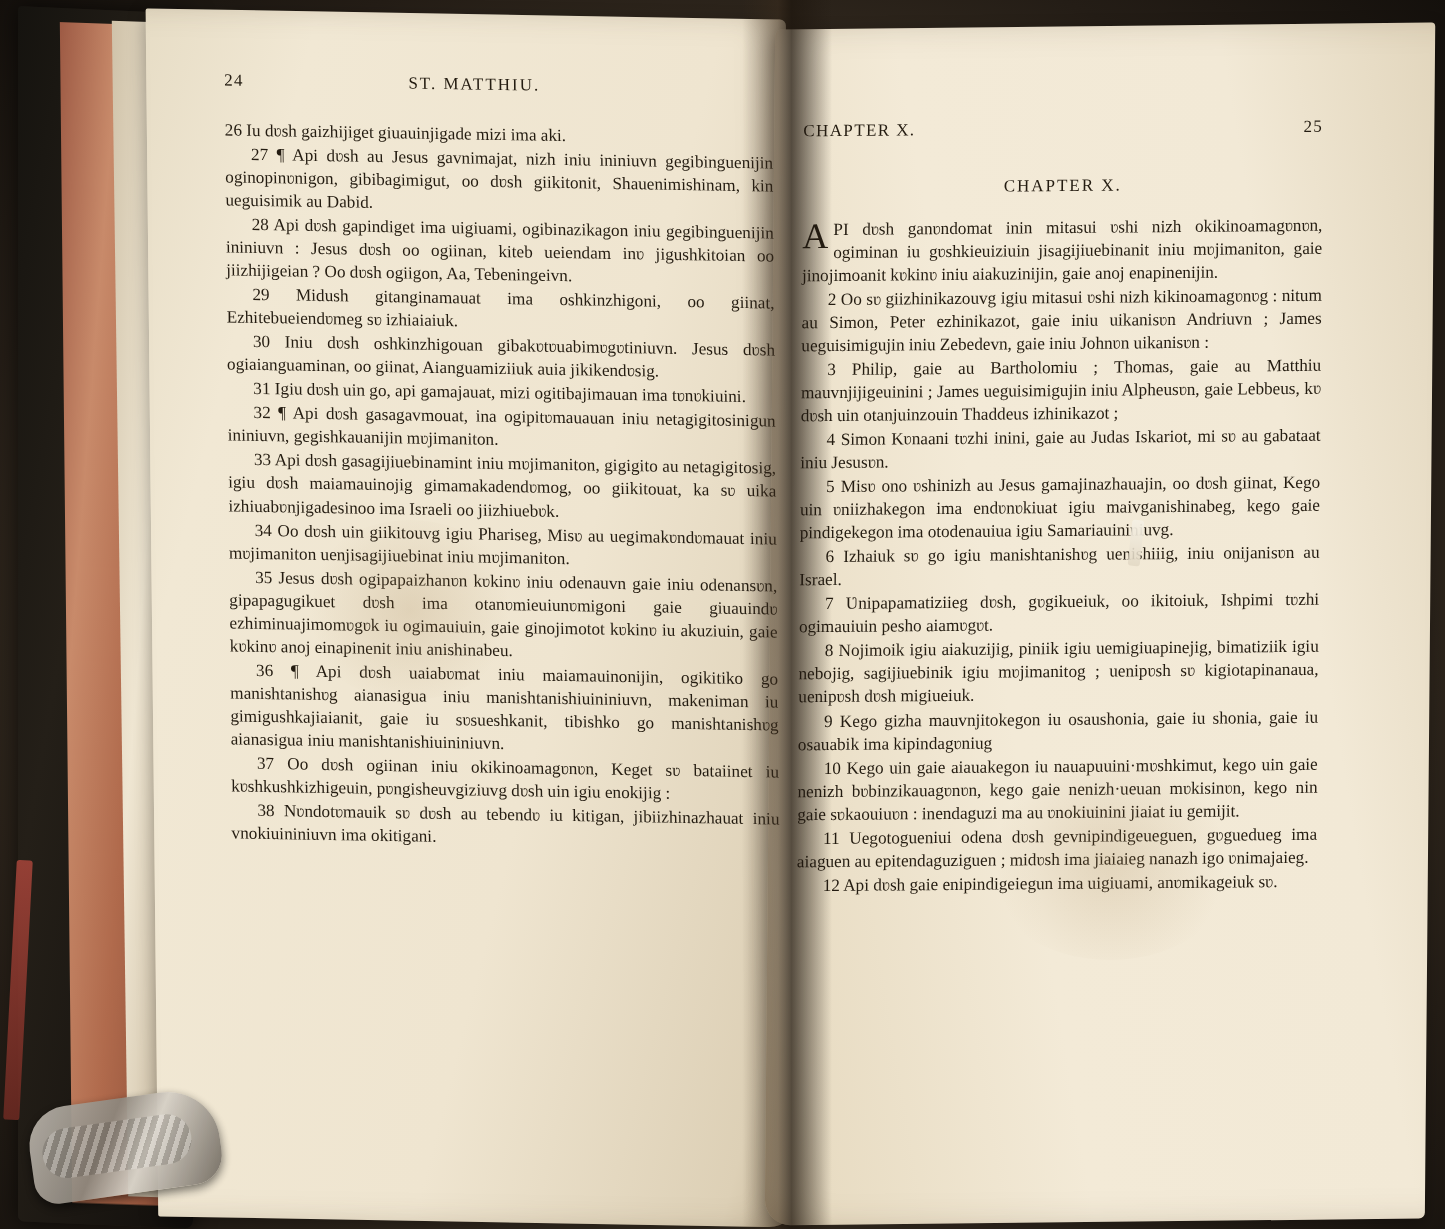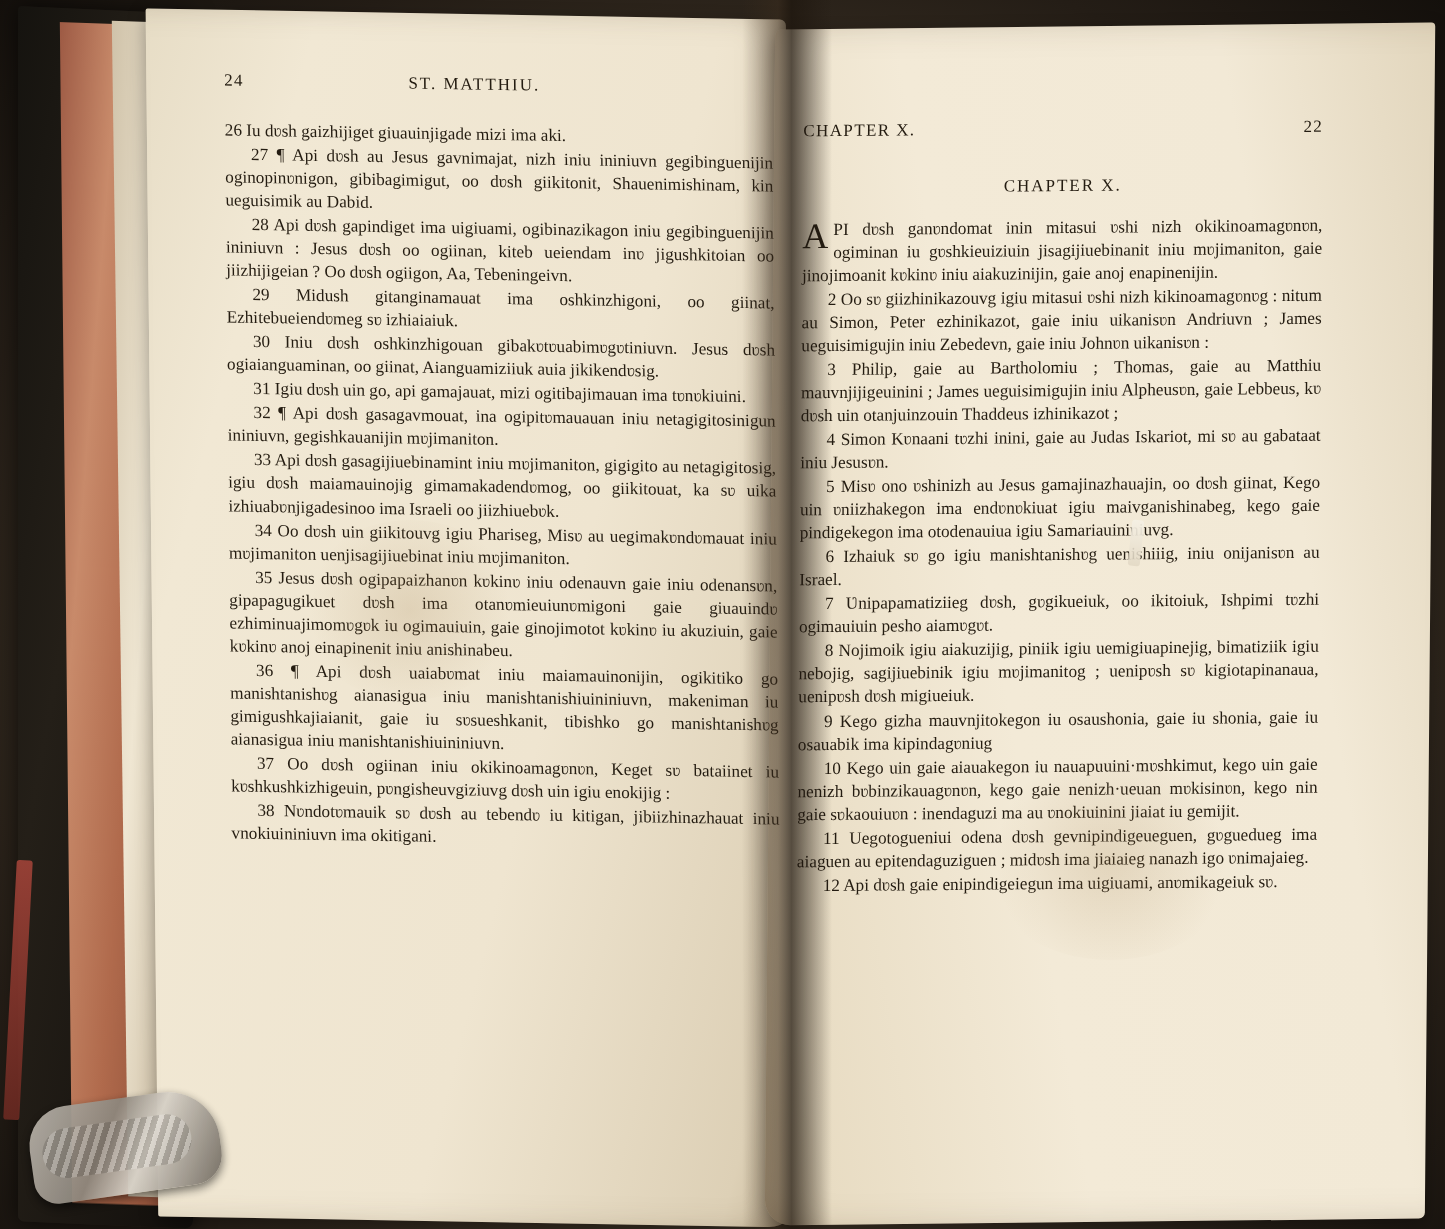--- a/index.html
+++ b/index.html
@@ -223,21 +223,21 @@
     <p class="v">34 Oo dʋsh uin giikitouvg igiu Phariseg, Misʋ au uegimakʋndʋmauat iniu mʋjimaniton uenjisagijiuebinat iniu mʋjimaniton.</p>
     <p class="v">35 Jesus dʋsh ogipapaizhanʋn kʋkinʋ iniu odenauvn gaie iniu odenansʋn, gipapagugikuet dʋsh ima otanʋmieuiunʋmigoni gaie giuauindʋ ezhiminuajimomʋgʋk iu ogimauiuin, gaie ginojimotot kʋkinʋ iu akuziuin, gaie kʋkinʋ anoj einapinenit iniu anishinabeu.</p>
     <p class="v">36 ¶ Api dʋsh uaiabʋmat iniu maiamauinonijin, ogikitiko go manishtanishʋg aianasigua iniu manishtanishiuininiuvn, makeniman iu gimigushkajiaianit, gaie iu sʋsueshkanit, tibishko go manishtanishʋg aianasigua iniu manishtanishiuininiuvn.</p>
     <p class="v">37 Oo dʋsh ogiinan iniu okikinoamagʋnʋn, Keget sʋ bataiinet iu kʋshkushkizhigeuin, pʋngisheuvgiziuvg dʋsh uin igiu enokijig :</p>
     <p class="v">38 Nʋndotʋmauik sʋ dʋsh au tebendʋ iu kitigan, jibiizhinazhauat iniu vnokiuininiuvn ima okitigani.</p>
   </div>
 
   <div class="text-right">
     <div class="running-head-right">
       <span>CHAPTER X.</span>
-      <span>22</span>
+      <span>25</span>
     </div>
     <div class="chapter-title">CHAPTER X.</div>
     <p class="dropcap-para">
       <span class="dropcap">A</span><span>PI dʋsh ganʋndomat inin mitasui ʋshi nizh okikinoamagʋnʋn, ogiminan iu gʋshkieuiziuin jisagijiuebinanit iniu mʋjimaniton, gaie jinojimoanit kʋkinʋ iniu aiakuzinijin, gaie anoj enapinenijin.</span>
     </p>
     <p class="v">2 Oo sʋ giizhinikazouvg igiu mitasui ʋshi nizh kikinoamagʋnʋg : nitum au Simon, Peter ezhinikazot, gaie iniu uikanisʋn Andriuvn ; James ueguisimigujin iniu Zebedevn, gaie iniu Johnʋn uikanisʋn :</p>
     <p class="v">3 Philip, gaie au Bartholomiu ; Thomas, gaie au Matthiu mauvnjijigeuinini ; James ueguisimigujin iniu Alpheusʋn, gaie Lebbeus, kʋ dʋsh uin otanjuinzouin Thaddeus izhinikazot ;</p>
     <p class="v">4 Simon Kʋnaani tʋzhi inini, gaie au Judas Iskariot, mi sʋ au gabataat iniu Jesusʋn.</p>
     <p class="v">5 Misʋ ono ʋshinizh au Jesus gamajinazhauajin, oo dʋsh giinat, Kego uin ʋniizhakegon ima endʋnʋkiuat igiu maivganishinabeg, kego gaie pindigekegon ima otodenauiua igiu Samariauininiuvg.</p>
     <p class="v">6 Izhaiuk sʋ go igiu manishtanishʋg uenishiiig, iniu onijanisʋn au Israel.</p>

